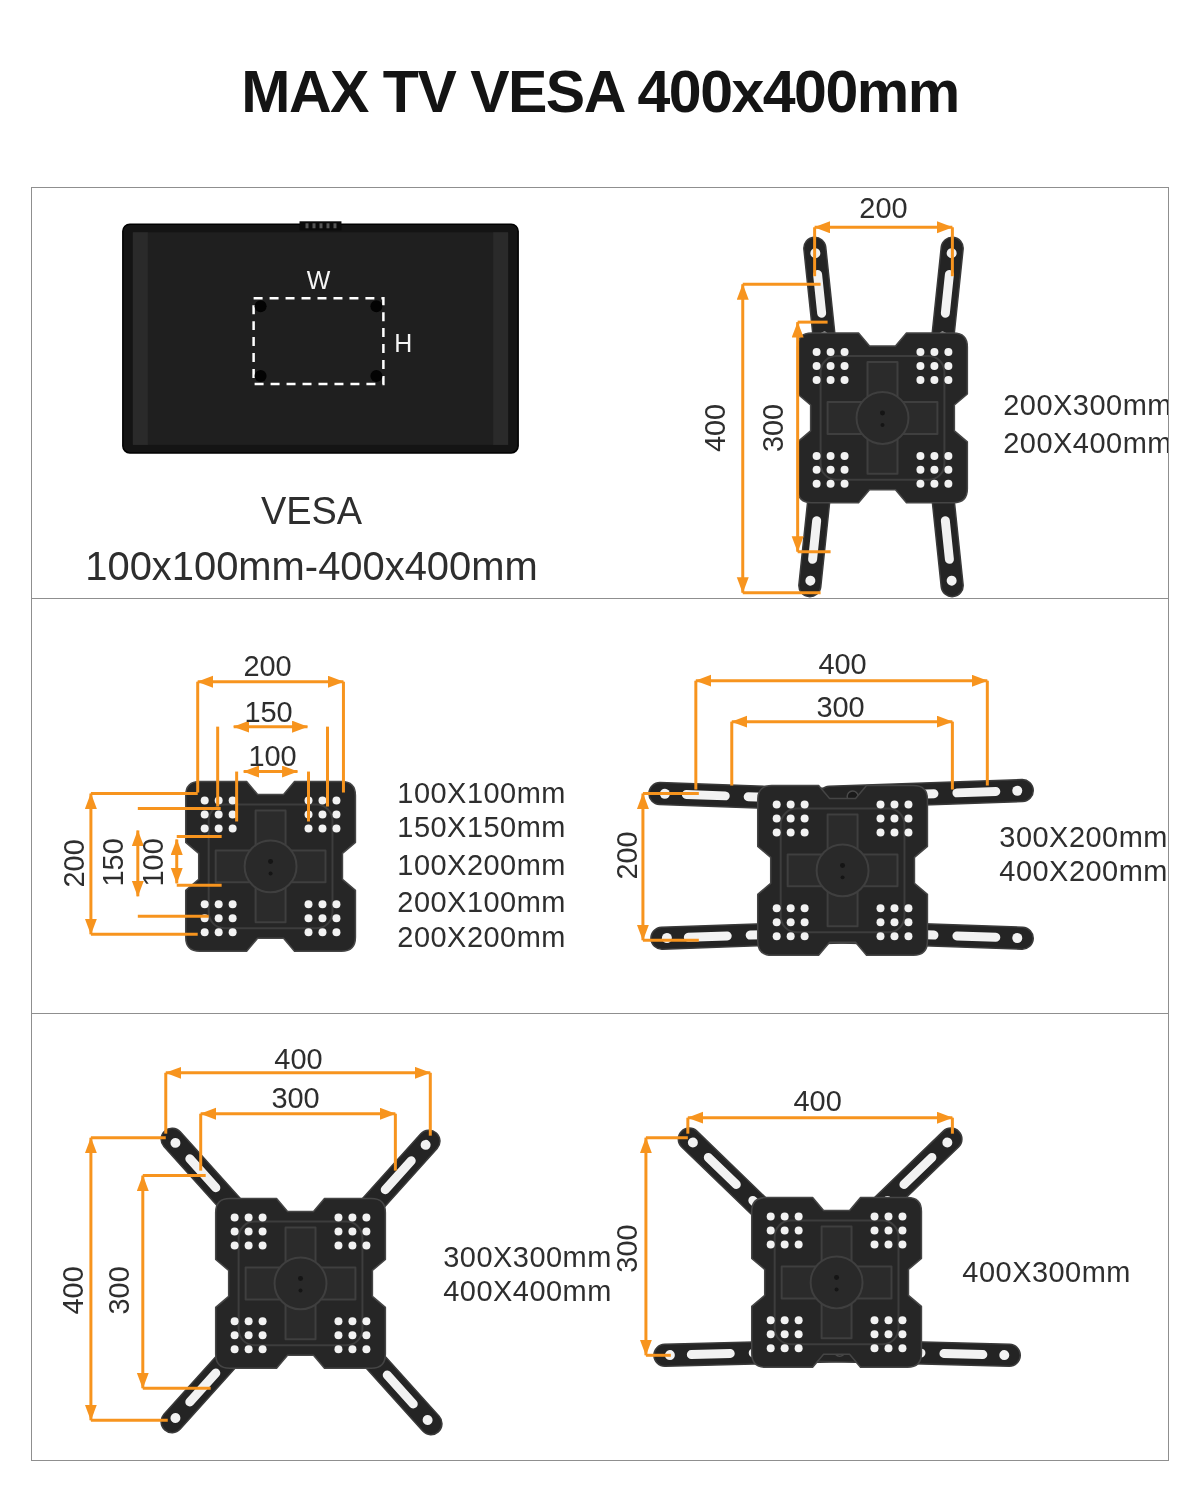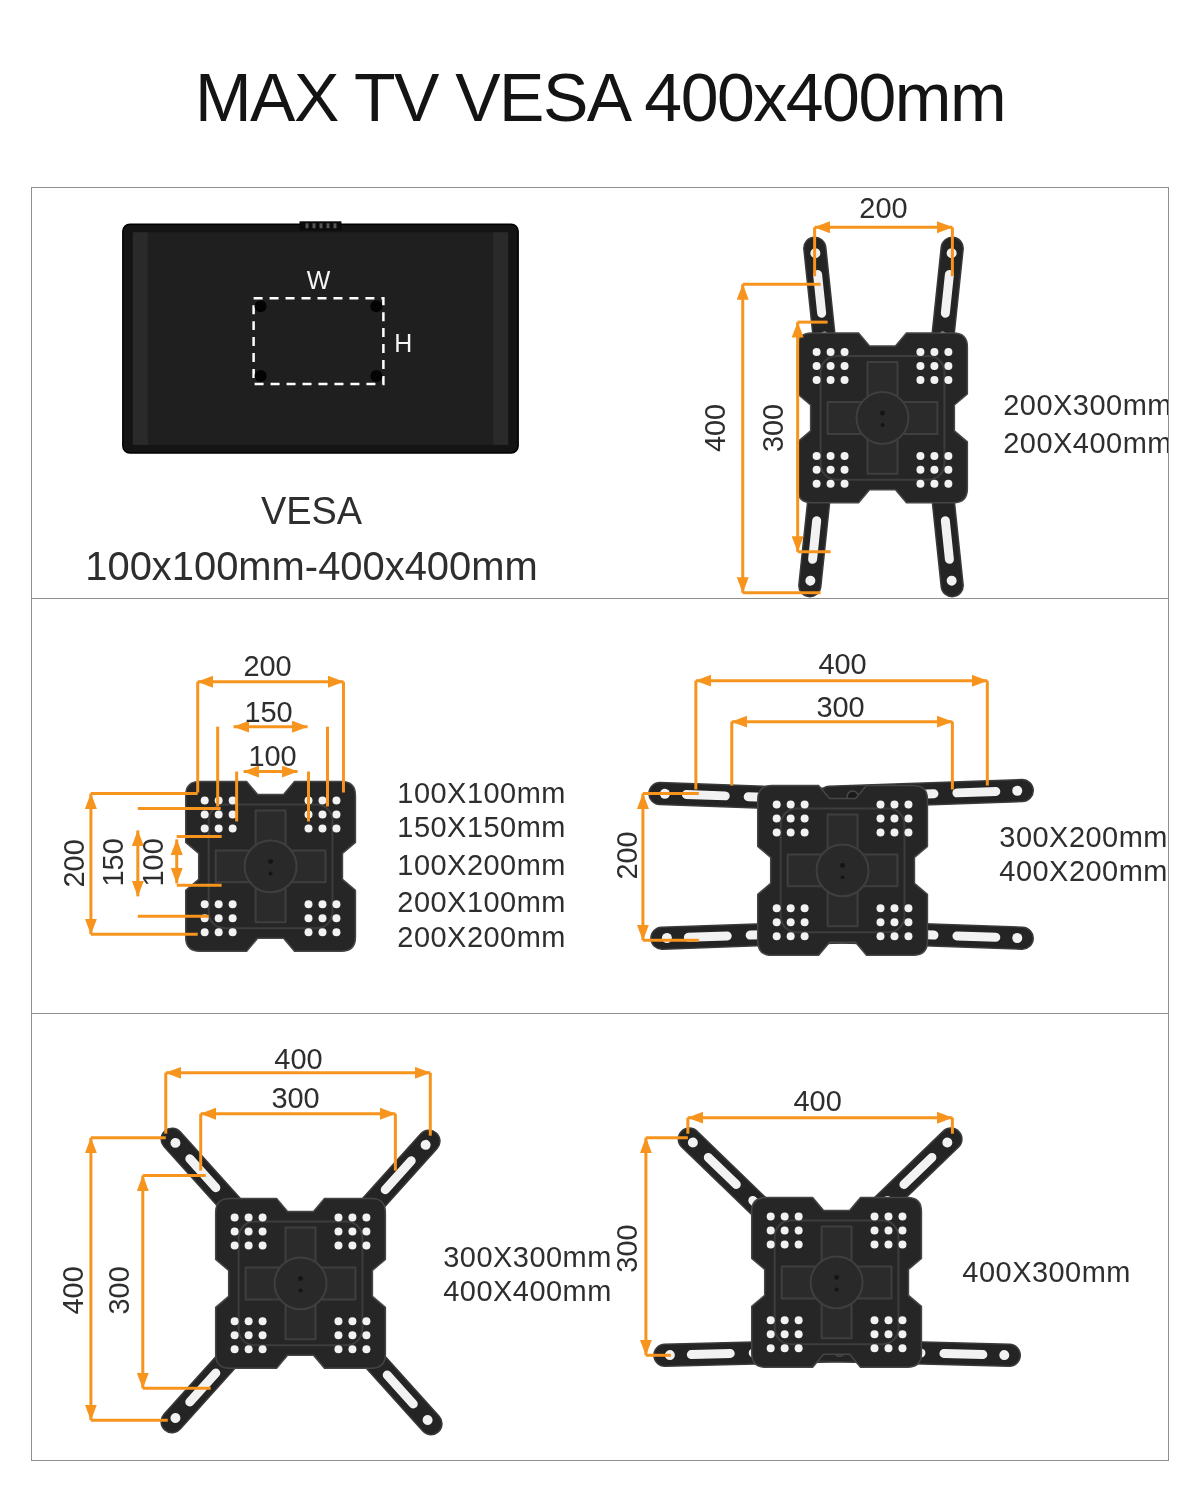--- a/index.html
+++ b/index.html
@@ -1,19 +1,19 @@
 <!DOCTYPE html>
 <html><head>
 <meta charset="utf-8">
 <style>
   html,body{margin:0;padding:0;background:#ffffff;}
   body{width:1200px;height:1500px;font-family:"Liberation Sans",sans-serif;}
   .stage{position:relative;width:1200px;height:1500px;overflow:hidden;background:#fff;}
   .title{position:absolute;top:58px;left:0;width:100%;margin:0;text-align:center;
-         font-size:68px;font-weight:400;letter-spacing:-1.5px;color:#141414;}
+         font-size:59px;font-weight:700;letter-spacing:-1.5px;color:#141414;}
   .panel{position:absolute;left:31px;width:1138px;border:1.6px solid #8f8f8f;
          background:#fff;box-sizing:border-box;}
   .p1{top:187px;height:412px}
   .p2{top:598px;height:416px}
   .p3{top:1013px;height:448px}
   .panel svg{display:block;width:100%;height:100%;}
   text{fill:#2e2e2e;}
   .dim-num{font-size:29px;text-anchor:middle;}
   .size-label{font-size:29px;text-anchor:start;letter-spacing:.5px;}
   .big-cap{font-size:38px;text-anchor:middle;}

